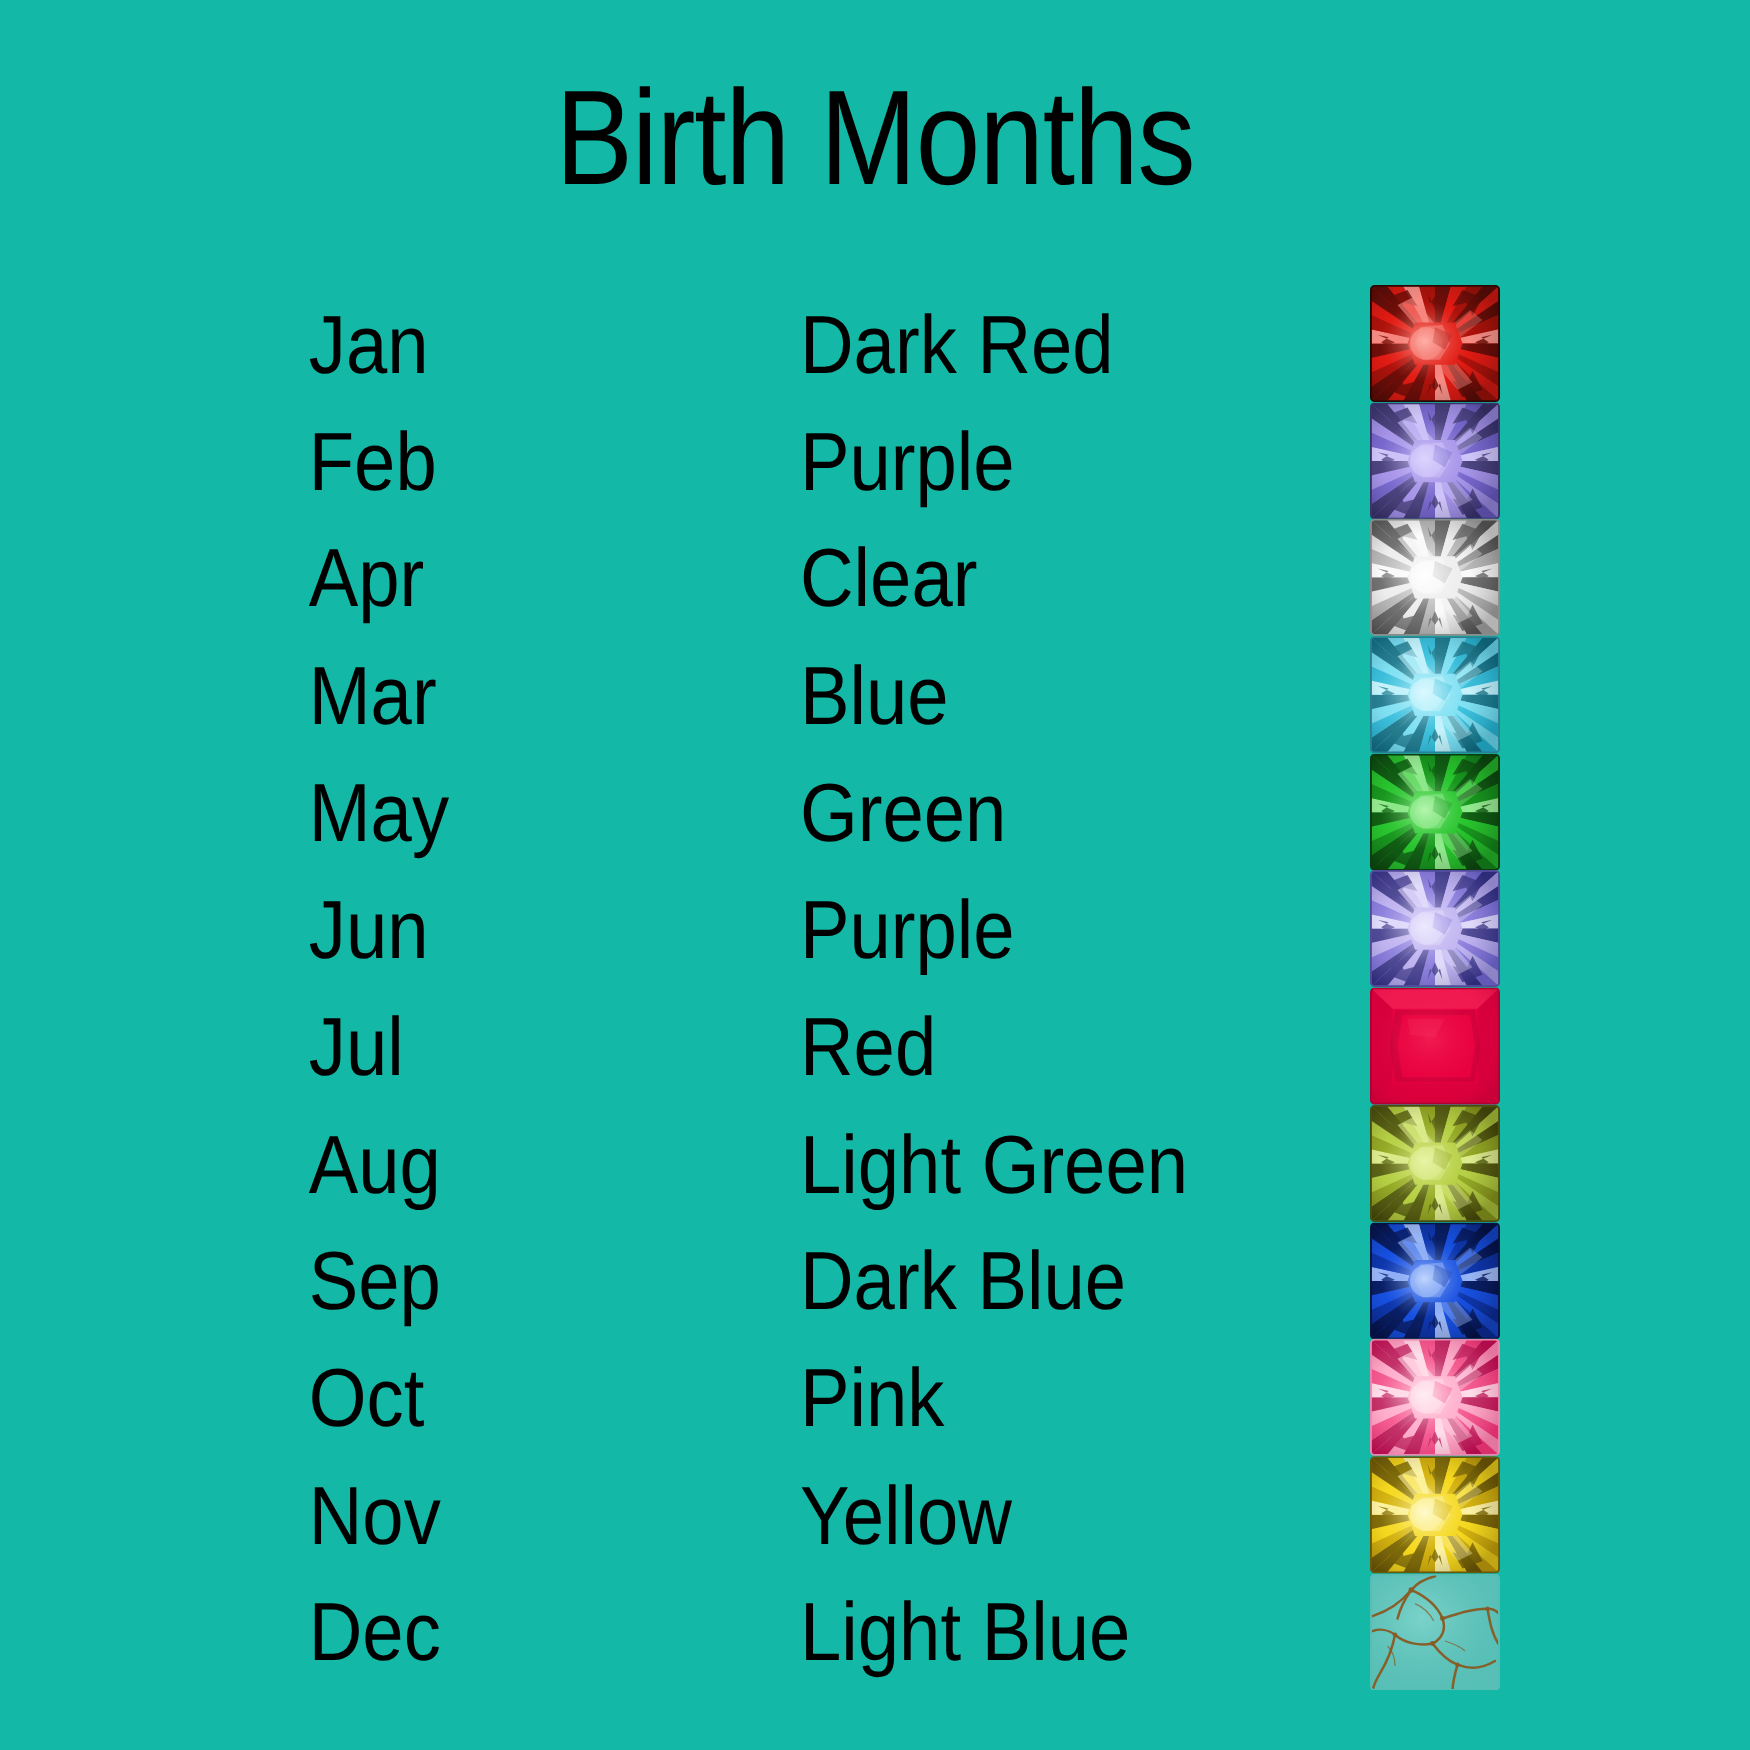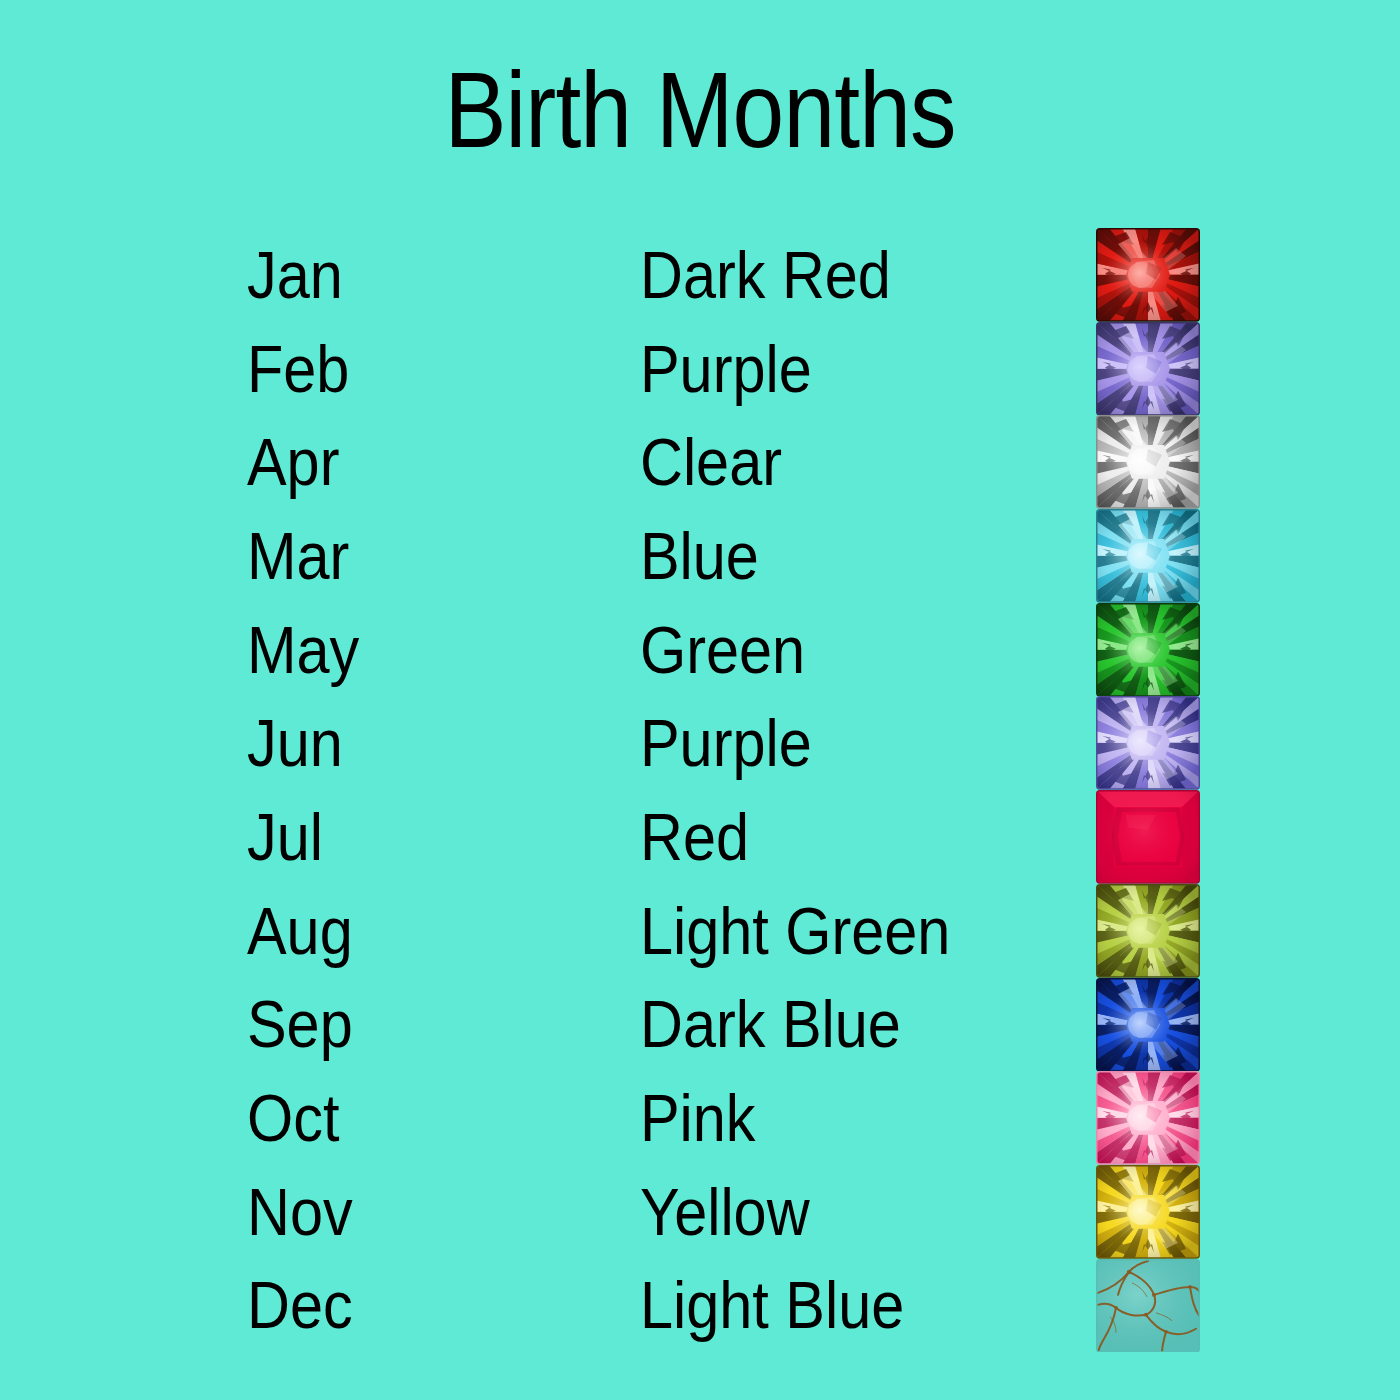--- a/index.html
+++ b/index.html
@@ -4,21 +4,21 @@
 <style>
   html, body {
     margin: 0;
     padding: 0;
     background: #ffffff;
   }
   #page {
     position: relative;
     width: 1400px;
     height: 1400px;
-    background: #5eead4;
+    background: #14b8a6;
     overflow: hidden;
     font-family: "Liberation Sans", "DejaVu Sans", sans-serif;
   }
   #page-title {
     position: absolute;
     left: 0;
     top: 56px;
     width: 1400px;
     text-align: center;
     font-size: 108px;

